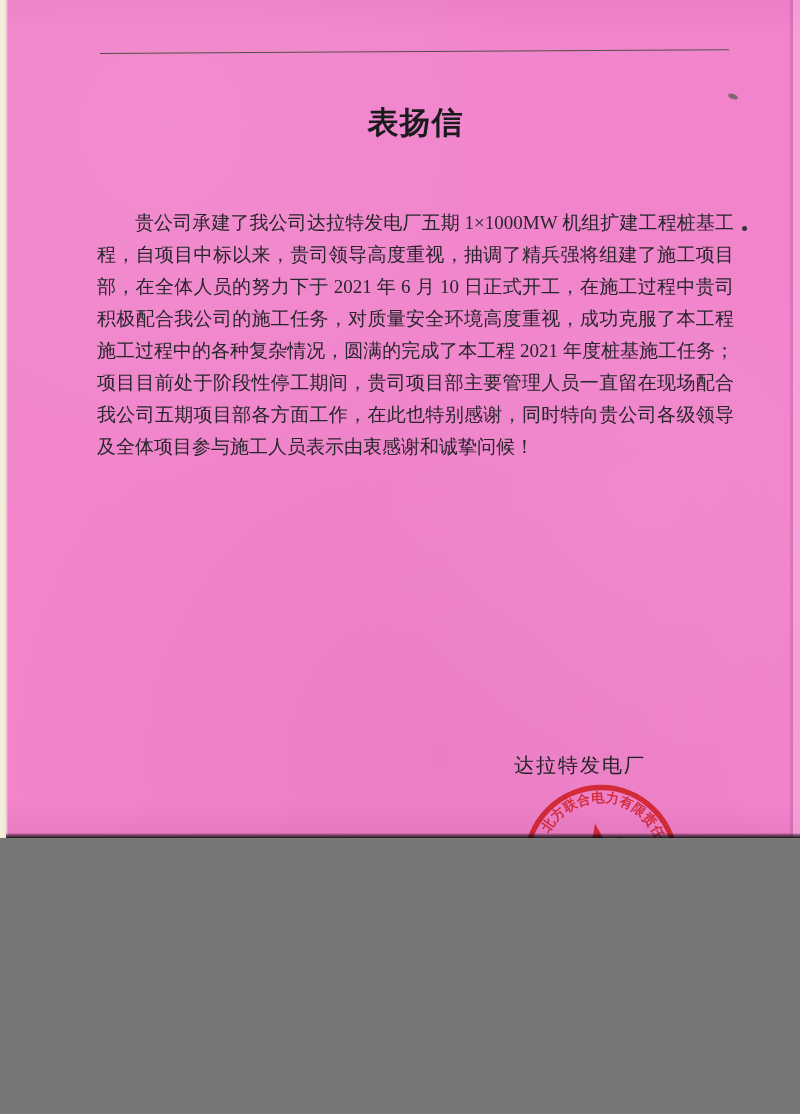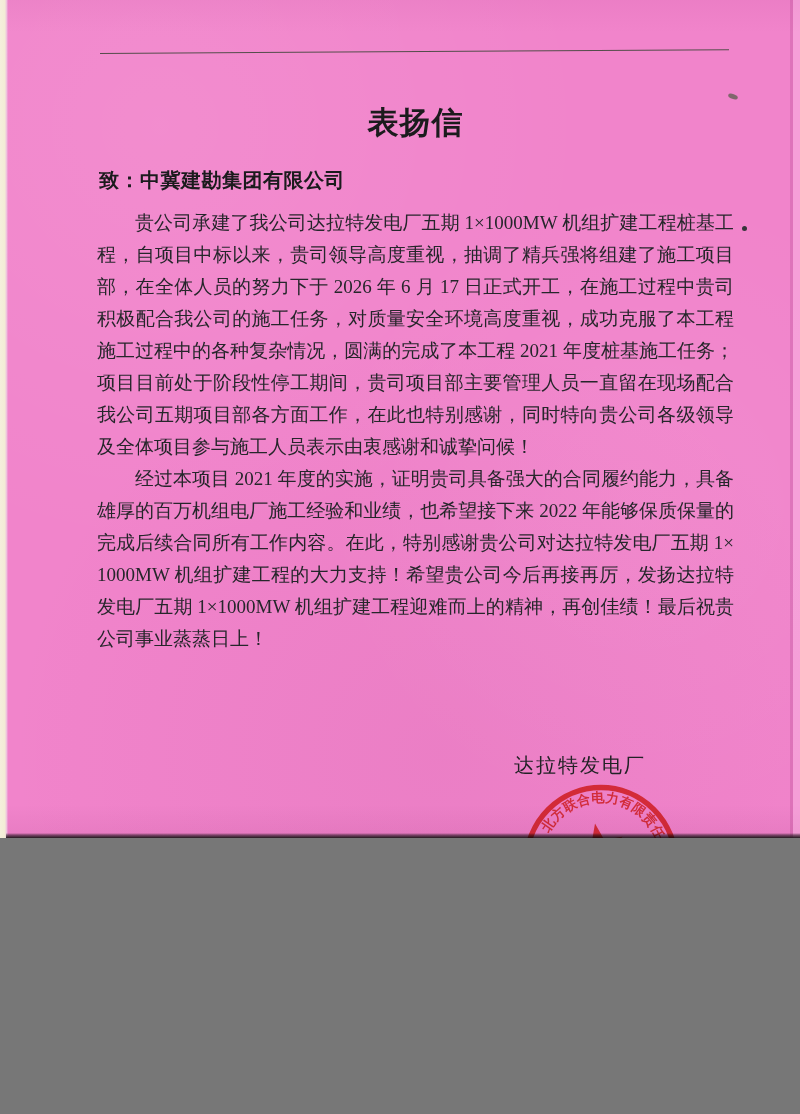--- a/index.html
+++ b/index.html
@@ -75,25 +75,23 @@
 
   <div class="edge-left"></div>
   <div class="edge-right-seam"></div>
   <div class="edge-right-light"></div>
   <div class="edge-bottom"></div>
 
   <div class="top-rule"></div>
 
   <div class="title">表扬信</div>
 
-  <div class="salutation">致：中冀建勘集团有限公司</div>
 
   <div class="body-text">
-    <p>贵公司承建了我公司达拉特发电厂五期 1×1000MW 机组扩建工程桩基工程，自项目中标以来，贵司领导高度重视，抽调了精兵强将组建了施工项目部，在全体人员的努力下于 2026 年 6 月 17 日正式开工，在施工过程中贵司积极配合我公司的施工任务，对质量安全环境高度重视，成功克服了本工程施工过程中的各种复杂情况，圆满的完成了本工程 2021 年度桩基施工任务；项目目前处于阶段性停工期间，贵司项目部主要管理人员一直留在现场配合我公司五期项目部各方面工作，在此也特别感谢，同时特向贵公司各级领导及全体项目参与施工人员表示由衷感谢和诚挚问候！</p>
-    <p>经过本项目 2021 年度的实施，证明贵司具备强大的合同履约能力，具备雄厚的百万机组电厂施工经验和业绩，也希望接下来 2022 年能够保质保量的完成后续合同所有工作内容。在此，特别感谢贵公司对达拉特发电厂五期 1×1000MW 机组扩建工程的大力支持！希望贵公司今后再接再厉，发扬达拉特发电厂五期 1×1000MW 机组扩建工程迎难而上的精神，再创佳绩！最后祝贵公司事业蒸蒸日上！</p>
+    <p>贵公司承建了我公司达拉特发电厂五期 1×1000MW 机组扩建工程桩基工程，自项目中标以来，贵司领导高度重视，抽调了精兵强将组建了施工项目部，在全体人员的努力下于 2021 年 6 月 10 日正式开工，在施工过程中贵司积极配合我公司的施工任务，对质量安全环境高度重视，成功克服了本工程施工过程中的各种复杂情况，圆满的完成了本工程 2021 年度桩基施工任务；项目目前处于阶段性停工期间，贵司项目部主要管理人员一直留在现场配合我公司五期项目部各方面工作，在此也特别感谢，同时特向贵公司各级领导及全体项目参与施工人员表示由衷感谢和诚挚问候！</p>
   </div>
 
   <div class="signature">
     <div class="sig-name">达拉特发电厂</div>
   </div>
 
   <svg class="stamp" viewBox="0 0 192 192" xmlns="http://www.w3.org/2000/svg">
     <defs>
       <path id="arc-cn" d="M 36,94 A 60,60 0 0 1 156,94 A 60,60 0 0 1 36,94" fill="none"></path>
       <path id="arc-mn" d="M 96,154 A 60,60 0 0 0 96,34" fill="none"></path>

